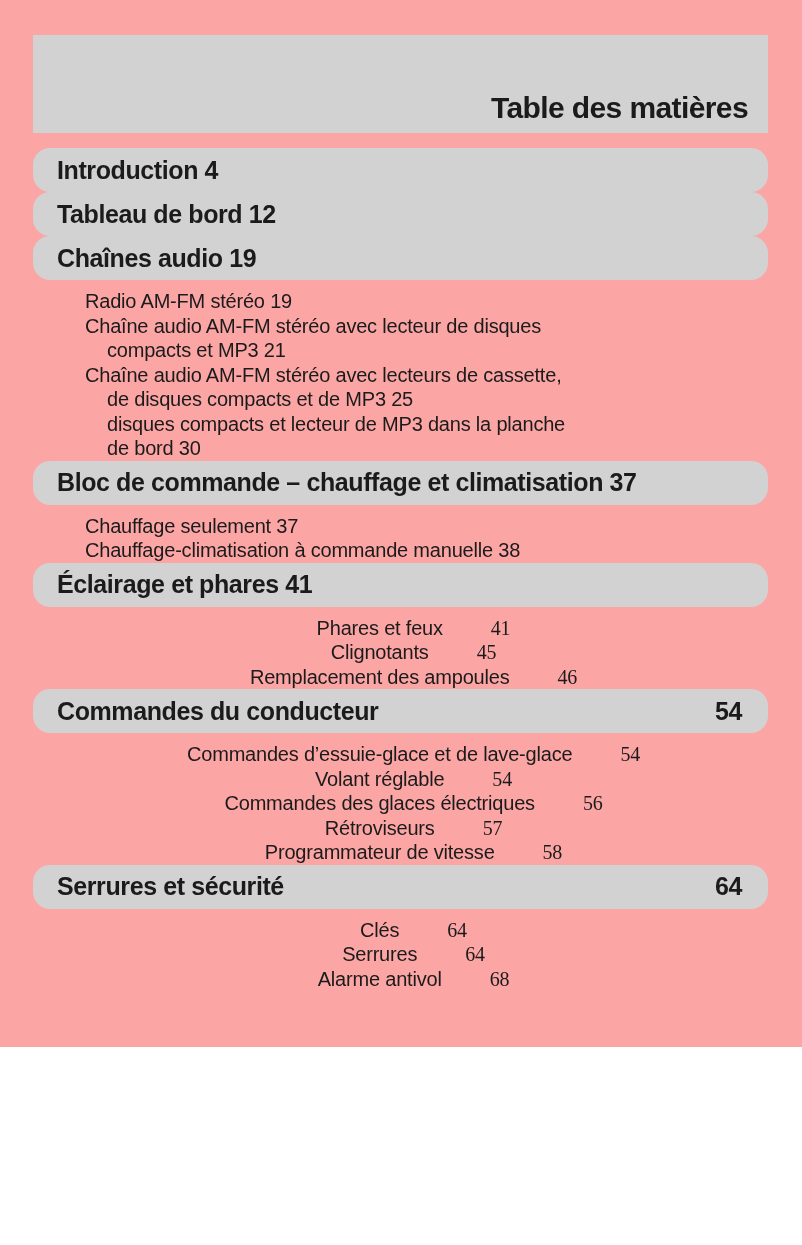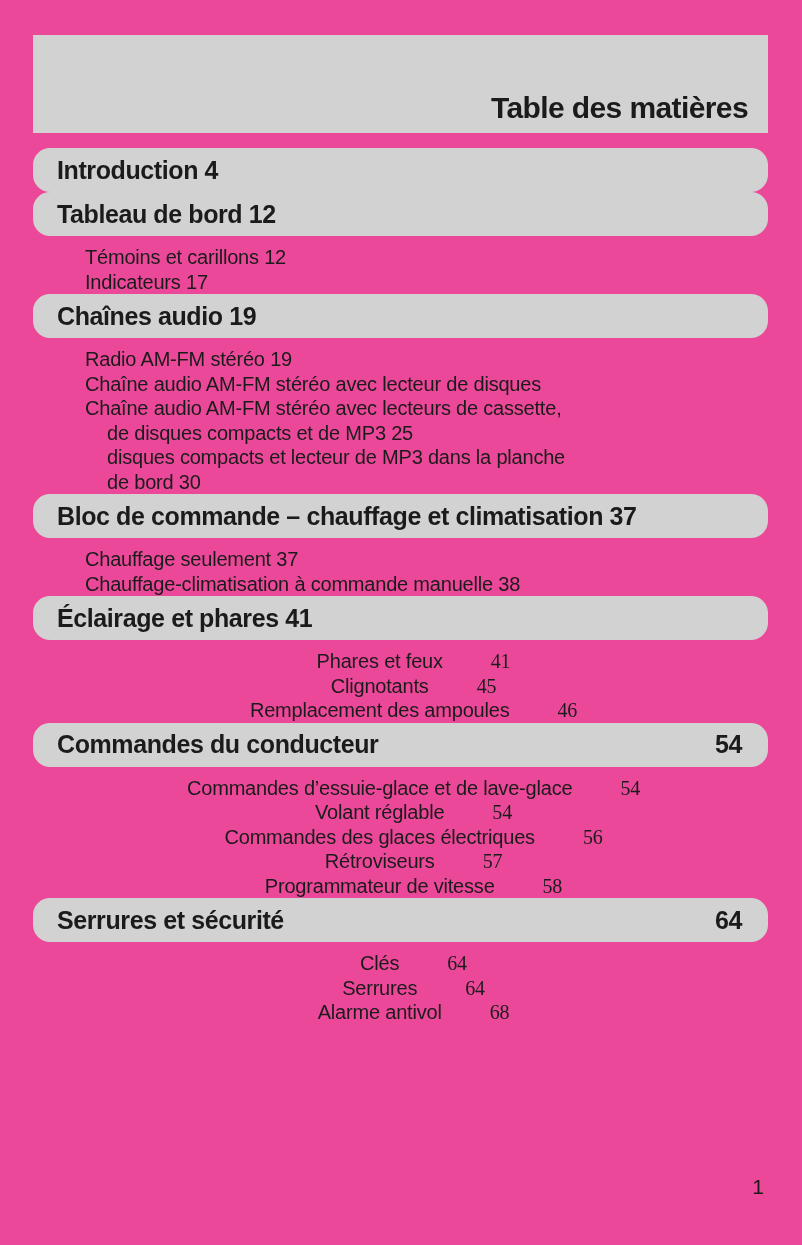--- a/index.html
+++ b/index.html
@@ -3,22 +3,22 @@
 <meta charset="utf-8">
 <style>
   html, body {
     margin: 0;
     padding: 0;
     background: #ffffff;
   }
   .page {
     position: relative;
     width: 802px;
-    height: 1245px;
-    background: #ec4899;
+    height: 1047px;
+    background: #fca5a5;
     font-family: "Liberation Sans", sans-serif;
     color: #1b1b1b;
     overflow: hidden;
   }
   .content {
     position: absolute;
     left: 33px;
     top: 0;
     width: 735px;
   }
@@ -90,32 +90,29 @@
     <main id="sections">
         <section class="section">
           <div class="section-bar">
             <span>Introduction 4</span>
           </div>
         </section>
         <section class="section">
           <div class="section-bar">
             <span>Tableau de bord 12</span>
           </div>
-          <div class="entries">
-            <div class="entry-line">Témoins et carillons 12</div>
-            <div class="entry-line">Indicateurs 17</div>
-          </div>
         </section>
         <section class="section">
           <div class="section-bar">
             <span>Chaînes audio 19</span>
           </div>
           <div class="entries">
             <div class="entry-line">Radio AM-FM stéréo 19</div>
             <div class="entry-line">Chaîne audio AM-FM stéréo avec lecteur de disques</div>
+            <div class="entry-line wrap">compacts et MP3 21</div>
             <div class="entry-line">Chaîne audio AM-FM stéréo avec lecteurs de cassette,</div>
             <div class="entry-line wrap">de disques compacts et de MP3 25</div>
             <div class="entry-line wrap">disques compacts et lecteur de MP3 dans la planche</div>
             <div class="entry-line wrap">de bord 30</div>
           </div>
         </section>
         <section class="section">
           <div class="section-bar">
             <span>Bloc de commande – chauffage et climatisation 37</span>
           </div>

